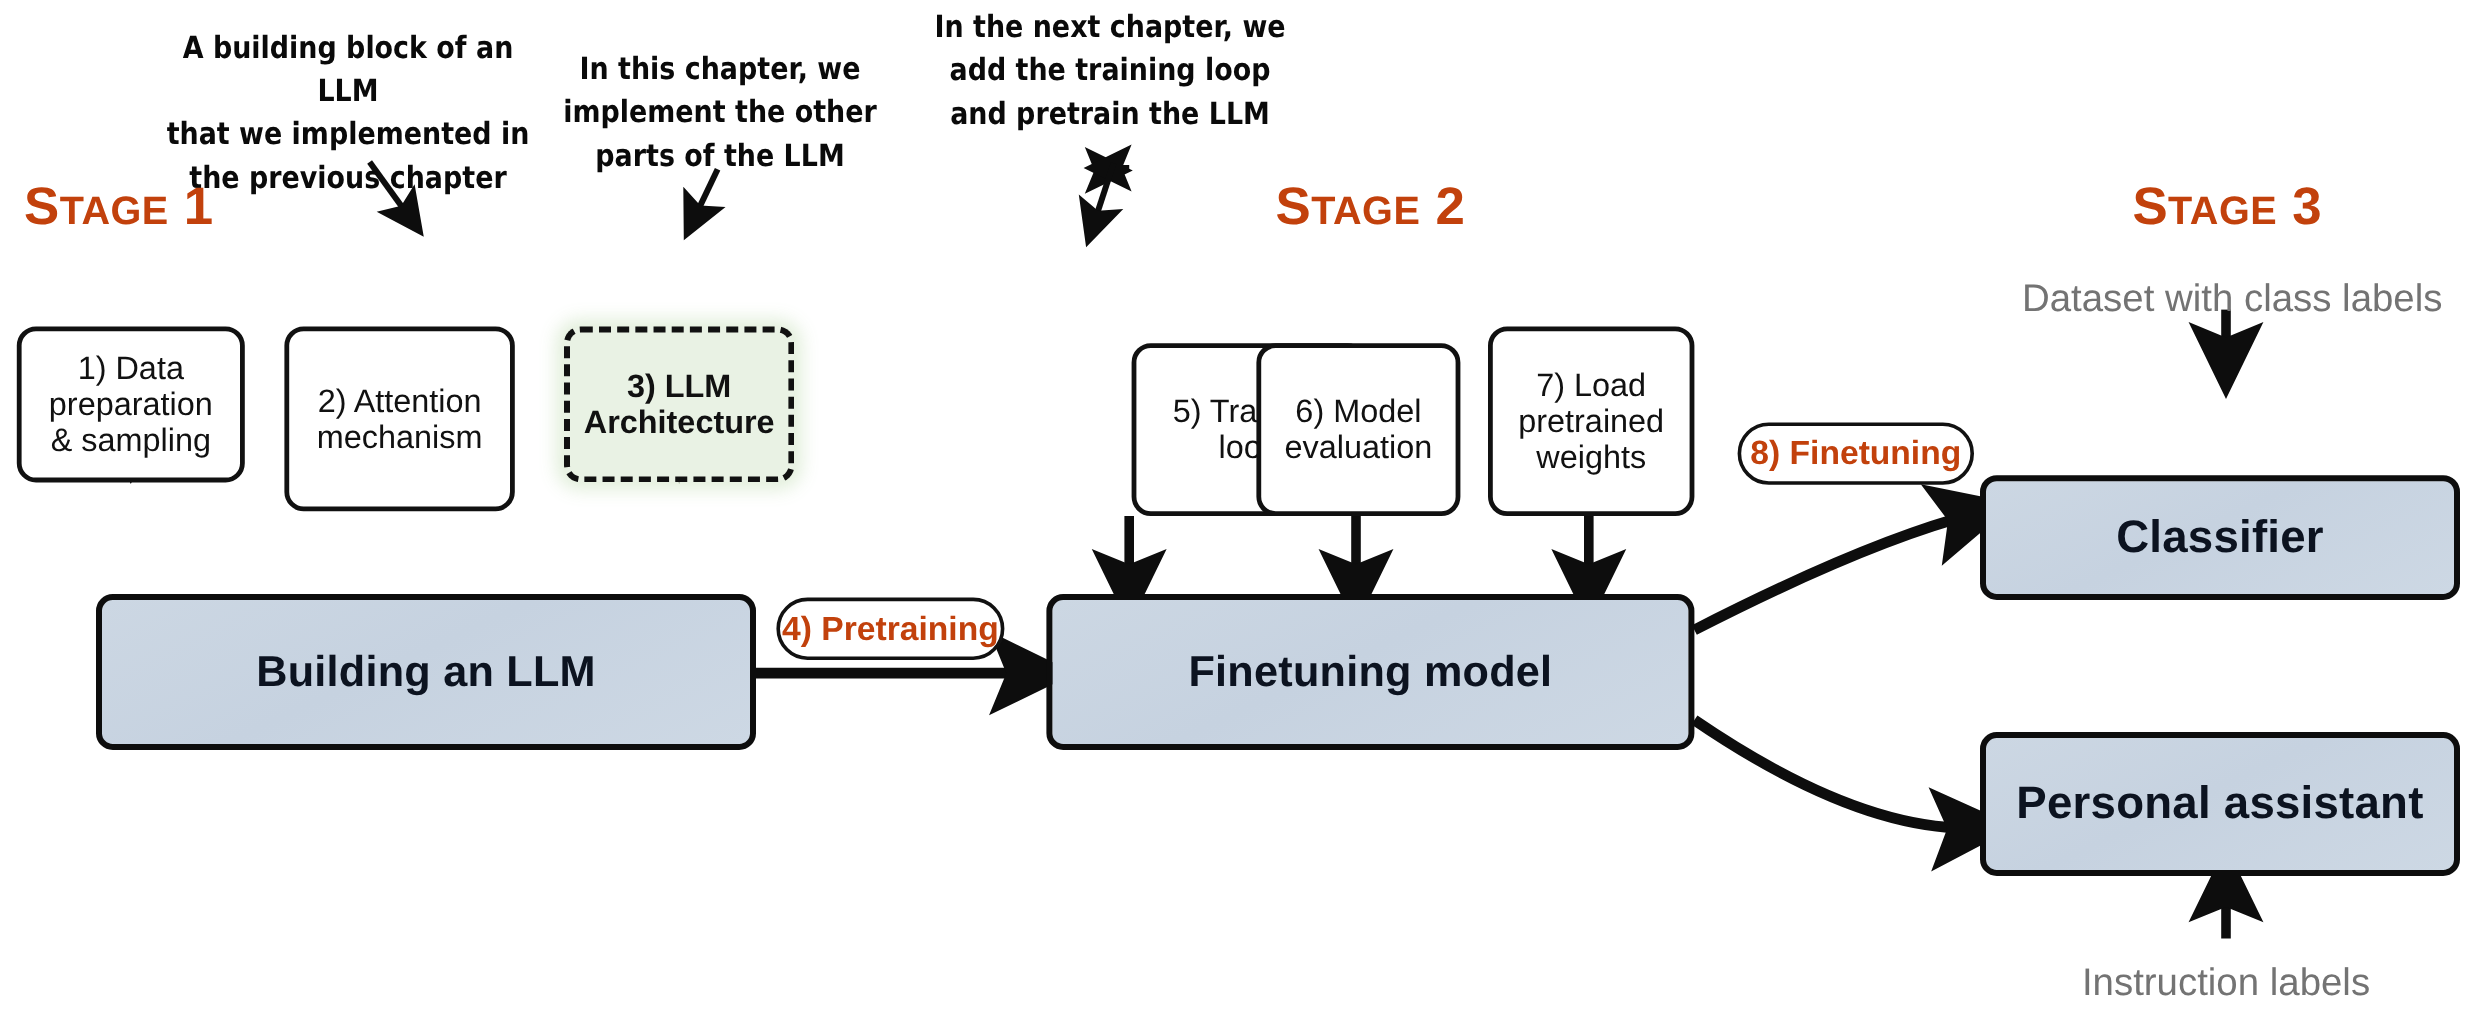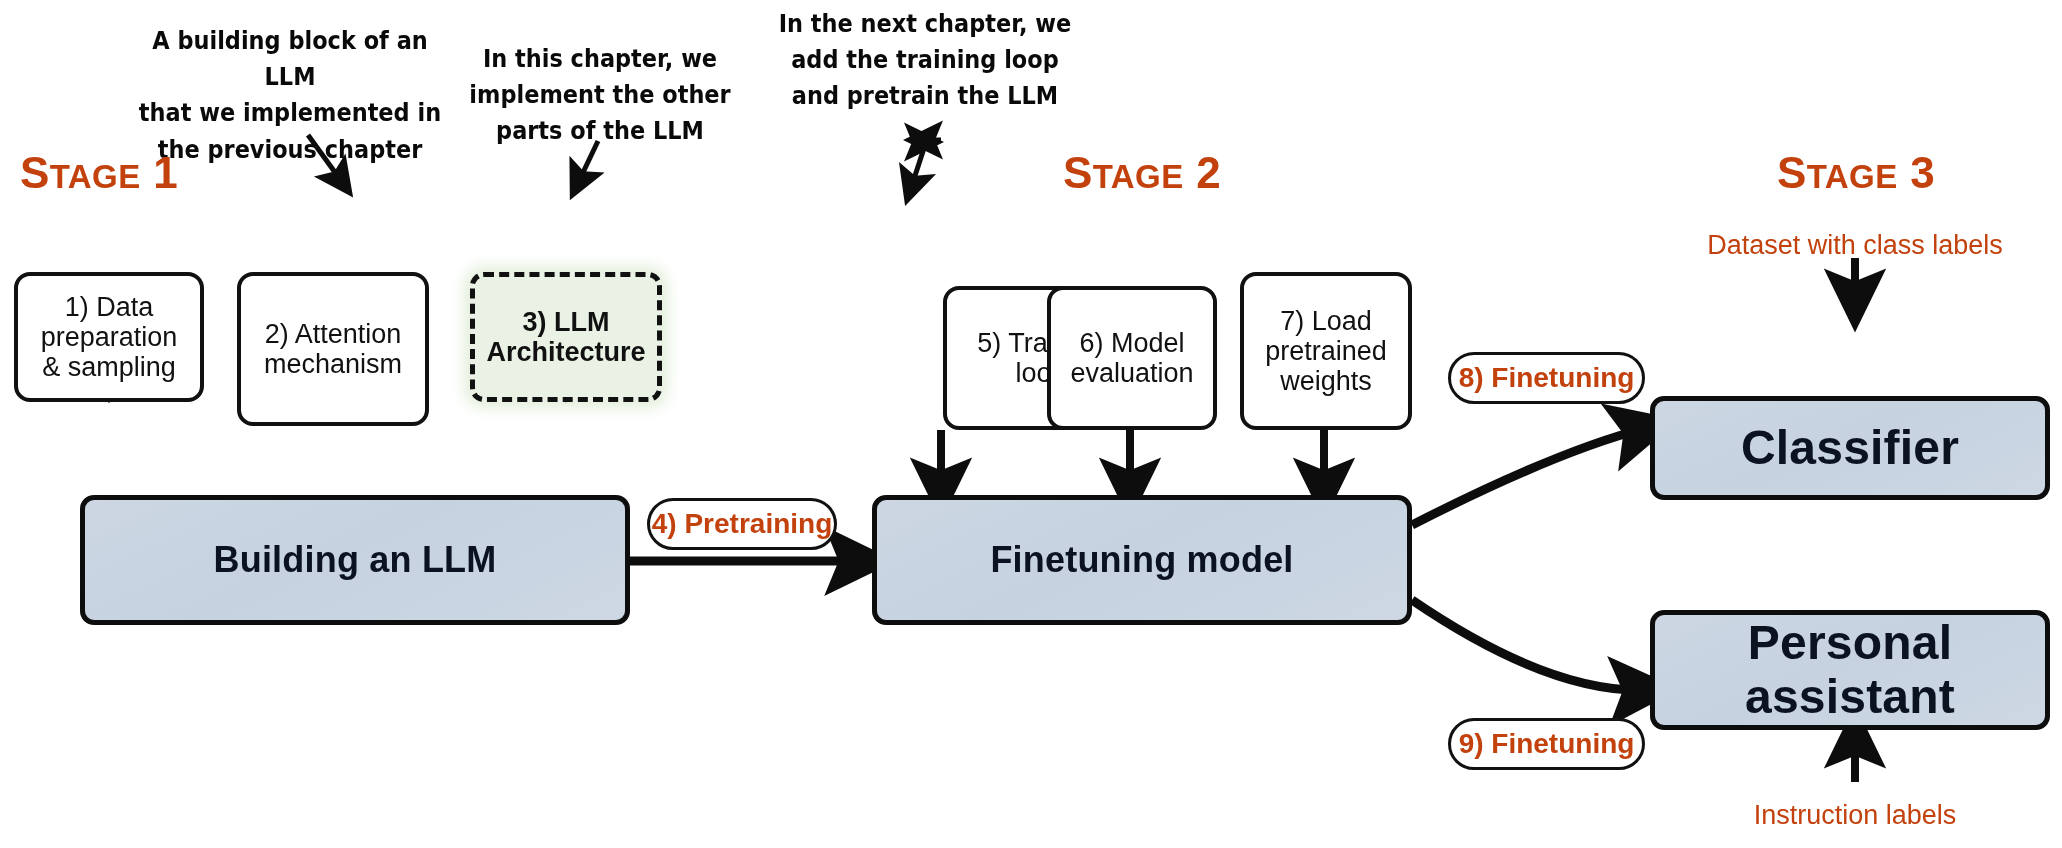--- a/index.html
+++ b/index.html
@@ -94,27 +94,27 @@
   
   .big-box {
     background: linear-gradient(155deg, #ccd7e3 0%, #c6d2e0 45%, #cdd8e4 100%);
     border: 5px solid #0d0d0d;
     border-radius: 14px;
     font-size: 36px;
     font-weight: bold;
     color: #0c1320;
     letter-spacing: 0.2px;
   }
-  .big-box.tall { font-size: 48px; }
+  .big-box.tall { font-size: 38px; }
 
   
   .caption {
     position: absolute;
-    font-size: 27px;
-    color: #c2410c;
+    font-size: 32px;
+    color: #737373;
     white-space: nowrap;
   }
 </style>
 </head>
 <body>
 
 <div id="canvas">
 
   <svg id="edges" viewBox="0 0 2062 848" xmlns="http://www.w3.org/2000/svg">
     <defs>
@@ -210,21 +210,20 @@
 evaluation</div>
 
   <div class="node step-box" style="left:1240px; top:272px; width:172px; height:158px; white-space:pre-line;">7) Load
 pretrained
 weights</div>
 
   <div class="node pill" style="left:647px; top:498px; width:190px; height:52px;">4) Pretraining</div>
 
   <div class="node pill" style="left:1448px; top:352px; width:197px; height:52px;">8) Finetuning</div>
 
-  <div class="node pill" style="left:1448px; top:718px; width:197px; height:52px;">9) Finetuning</div>
 
   <div class="node big-box" style="left:58px; top:495px; width:550px; height:130px;margin-left:22px;">Building an LLM</div>
 
   <div class="node big-box" style="left:872px; top:495px; width:540px; height:130px;">Finetuning model</div>
 
   <div class="node big-box tall" style="left:1650px; top:396px; width:400px; height:104px;">Classifier</div>
 
   <div class="node big-box tall" style="left:1650px; top:610px; width:400px; height:120px;">Personal assistant</div>
 
   <div class="caption" style="left:1685px; top:290px; width:340px; text-align:center; transform:translateY(-60px);">Dataset with class labels</div>

